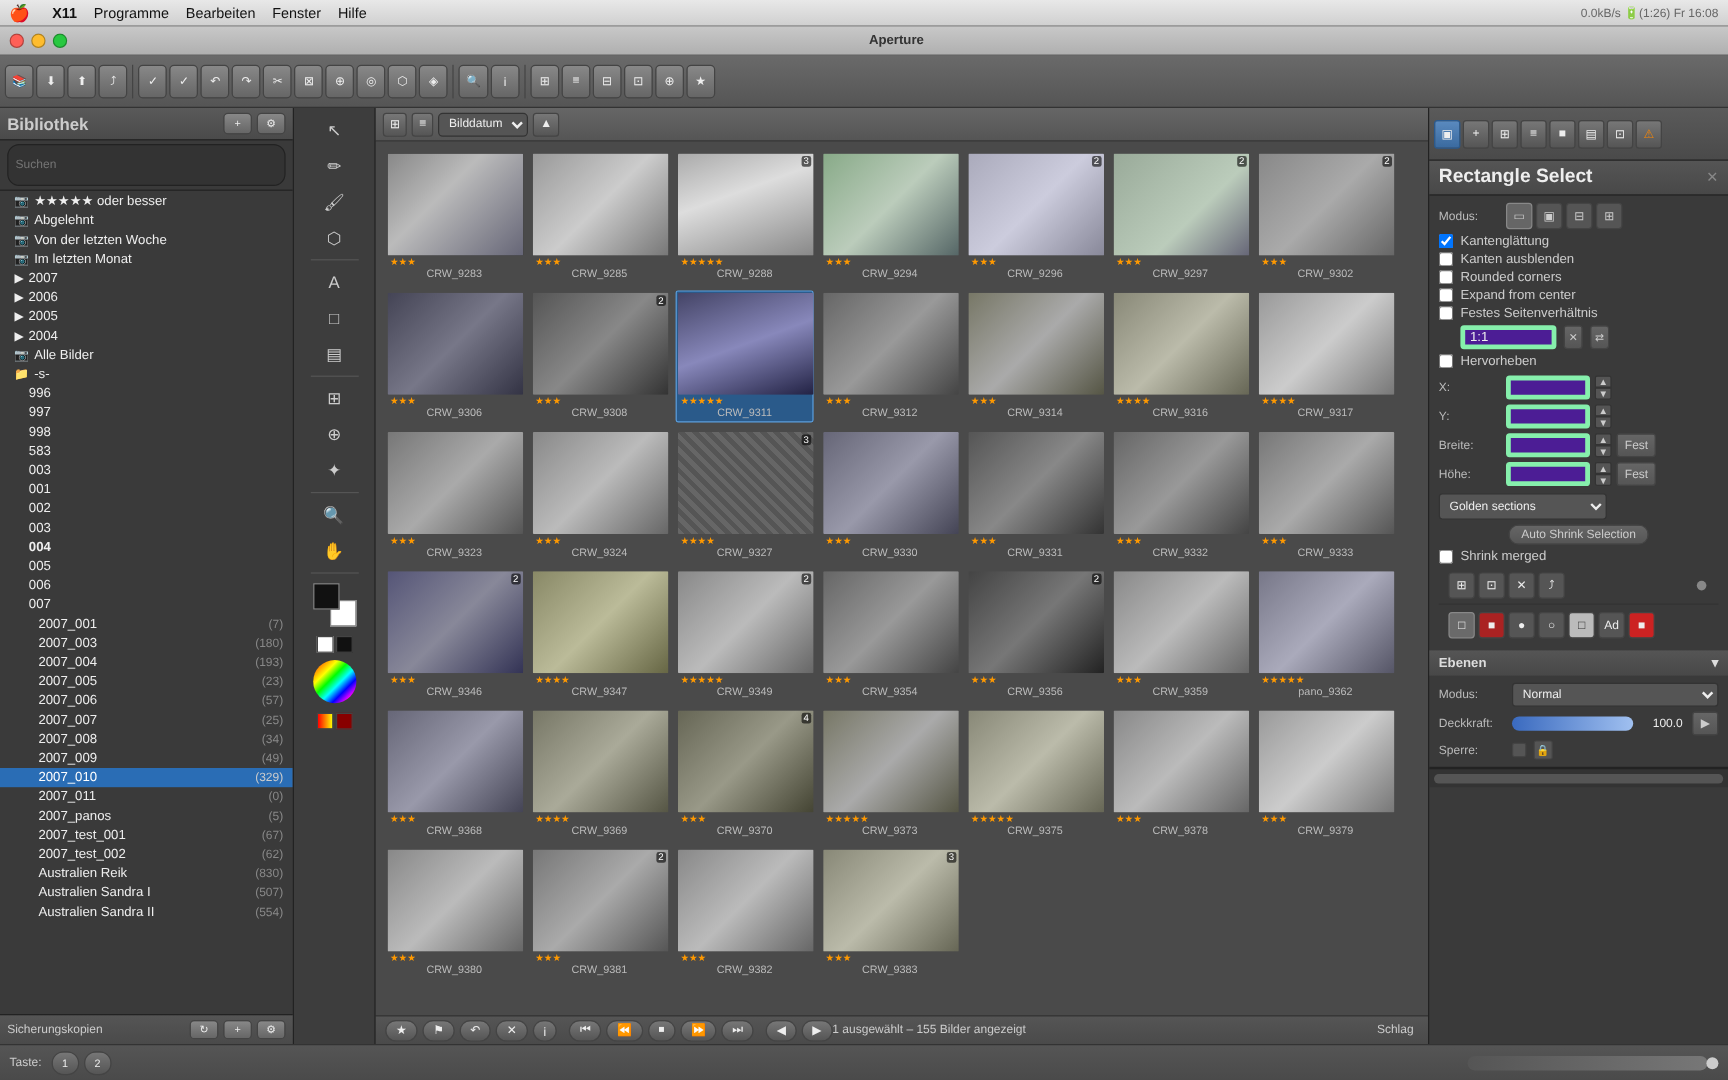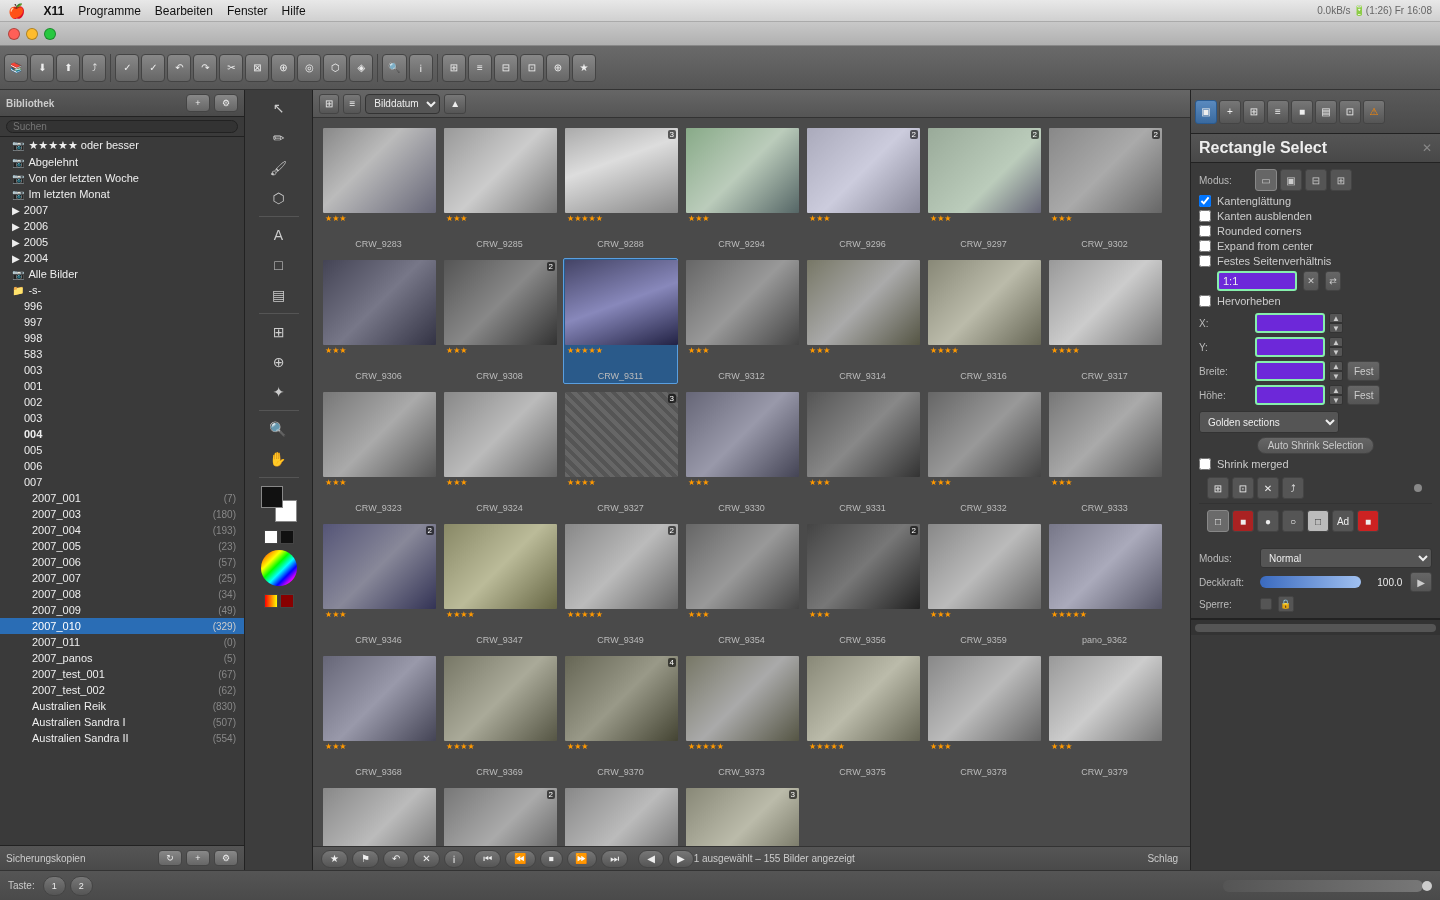--- a/index.html
+++ b/index.html
@@ -23,21 +23,21 @@
     .main-area { display: flex; flex: 1; overflow: hidden; }
 
     
     .toolbar { background: linear-gradient(to bottom, #6a6a6a, #555); height: 44px; display: flex; align-items: center; padding: 0 4px; gap: 2px; flex-shrink: 0; border-bottom: 1px solid #333; }
     .toolbar-btn { background: linear-gradient(to bottom, #888, #666); border: 1px solid #444; border-radius: 4px; color: #eee; font-size: 10px; padding: 2px 5px; cursor: pointer; height: 28px; display: flex; align-items: center; justify-content: center; min-width: 24px; }
     .toolbar-separator { width: 1px; height: 28px; background: #444; margin: 0 2px; }
 
     
     .sidebar { width: 245px; background: #3a3a3a; border-right: 1px solid #222; display: flex; flex-direction: column; flex-shrink: 0; overflow: hidden; }
     .sidebar-header { background: linear-gradient(to bottom, #5a5a5a, #4a4a4a); padding: 4px 6px; display: flex; align-items: center; justify-content: space-between; border-bottom: 1px solid #222; }
-    .sidebar-search { background: #333; border: 1px solid #222; border-radius: 10px; padding: 0 6px; color: #ccc; font-size: 10px; width: 100%; }
+    .sidebar-search { background: #333; border: 1px solid #222; border-radius: 10px; padding: 11px 6px; color: #ccc; font-size: 10px; width: 100%; }
     .sidebar-content { flex: 1; overflow-y: auto; overflow-x: hidden; }
     .sidebar-item { padding: 2px 8px 2px 12px; cursor: pointer; display: flex; align-items: center; gap: 4px; white-space: nowrap; overflow: hidden; }
     .sidebar-item.selected { background: #2a6db5; color: #fff; }
     .sidebar-item .item-icon { font-size: 10px; flex-shrink: 0; }
     .sidebar-item .item-label { flex: 1; overflow: hidden; text-overflow: ellipsis; font-size: 11px; }
     .sidebar-item .item-count { color: #888; font-size: 10px; flex-shrink: 0; }
 
     
     .tools-panel { width: 68px; background: #3d3d3d; border-right: 1px solid #222; display: flex; flex-direction: column; align-items: center; padding: 4px 0; gap: 2px; flex-shrink: 0; }
     .tool-btn { width: 28px; height: 28px; background: transparent; border: none; border-radius: 4px; cursor: pointer; display: flex; align-items: center; justify-content: center; color: #ccc; font-size: 14px; }
@@ -53,21 +53,21 @@
     .browser-toolbar { background: linear-gradient(to bottom, #666, #555); height: 28px; display: flex; align-items: center; padding: 0 6px; gap: 4px; flex-shrink: 0; border-bottom: 1px solid #333; }
     .browser-select { background: #555; border: 1px solid #333; border-radius: 4px; color: #eee; font-size: 10px; padding: 1px 4px; height: 20px; }
     .browser-btn { background: linear-gradient(to bottom, #777, #555); border: 1px solid #444; border-radius: 3px; color: #eee; font-size: 10px; padding: 1px 5px; cursor: pointer; height: 20px; }
 
     
     .photo-grid { flex: 1; overflow-y: auto; overflow-x: hidden; background: #4a4a4a; padding: 8px; display: grid; grid-template-columns: repeat(auto-fill, 115px); gap: 6px; align-content: start; }
     .photo-item { width: 115px; cursor: pointer; border: 1px solid transparent; border-radius: 2px; padding: 1px; }
     .photo-item.selected { border-color: #5a9fe0; background: #2a5a8a; }
     .photo-thumb { width: 113px; height: 85px; background: #333; border-radius: 1px; overflow: hidden; display: flex; align-items: center; justify-content: center; position: relative; }
     .photo-meta { padding: 1px 2px; }
-    .photo-name { font-size: 9px; color: #bbb; text-align: center; margin-top: 16px; }
+    .photo-name { font-size: 9px; color: #bbb; text-align: center; }
     .photo-stars { color: #f90; font-size: 8px; text-align: left; }
     .photo-badge { position: absolute; top: 2px; right: 2px; background: rgba(0,0,0,0.6); color: #fff; font-size: 8px; border-radius: 2px; padding: 0 2px; }
 
     
     .status-bar { background: linear-gradient(to bottom, #555, #4a4a4a); height: 24px; display: flex; align-items: center; padding: 0 8px; border-top: 1px solid #333; flex-shrink: 0; }
     .status-text { flex: 1; color: #ccc; font-size: 10px; }
     .status-btn { background: linear-gradient(to bottom, #777, #555); border: 1px solid #444; border-radius: 10px; color: #eee; font-size: 10px; padding: 1px 8px; cursor: pointer; height: 18px; display: flex; align-items: center; }
 
     
     .right-panel { width: 250px; background: #3a3a3a; border-left: 1px solid #222; display: flex; flex-direction: column; flex-shrink: 0; overflow-y: auto; }
@@ -79,21 +79,21 @@
     .panel-section { border-bottom: 1px solid #222; }
     .panel-section-header { background: linear-gradient(to bottom, #555, #484848); padding: 4px 8px; font-size: 11px; font-weight: bold; color: #ddd; display: flex; align-items: center; justify-content: space-between; cursor: pointer; }
     .panel-body { padding: 6px 8px; }
 
     
     .rs-row { display: flex; align-items: center; margin-bottom: 4px; gap: 6px; }
     .rs-label { color: #bbb; font-size: 10px; min-width: 50px; }
     .checkbox-row { display: flex; align-items: center; gap: 6px; margin-bottom: 3px; }
     .checkbox-row input[type=checkbox] { width: 12px; height: 12px; }
     .checkbox-row label { color: #ccc; font-size: 11px; cursor: pointer; }
-    .number-input { background: #6d28d9; border: 2px solid #86efac; border-radius: 3px; color: #eee; font-size: 11px; padding: 1px 4px; width: 70px; height: 20px; }
+    .number-input { background: #4c1d95; border: 4px solid #86efac; border-radius: 3px; color: #eee; font-size: 11px; padding: 1px 4px; width: 70px; height: 20px; }
     .number-spinner { display: flex; flex-direction: column; }
     .spinner-btn { background: #555; border: 1px solid #333; color: #ccc; font-size: 8px; width: 14px; height: 10px; display: flex; align-items: center; justify-content: center; cursor: pointer; }
     .spinner-btn:first-child { border-radius: 2px 2px 0 0; }
     .spinner-btn:last-child { border-radius: 0 0 2px 2px; }
     .field-group { display: flex; align-items: center; gap: 4px; }
     .mode-icons { display: flex; gap: 3px; }
     .mode-icon { width: 22px; height: 22px; background: #555; border: 1px solid #444; border-radius: 3px; display: flex; align-items: center; justify-content: center; cursor: pointer; font-size: 10px; color: #ccc; }
     .mode-icon.active { background: #666; border-color: #888; }
     .golden-select { background: #555; border: 1px solid #333; border-radius: 3px; color: #eee; font-size: 10px; padding: 1px 4px; height: 22px; width: 140px; }
     .auto-shrink-btn { background: linear-gradient(to bottom, #666, #555); border: 1px solid #444; border-radius: 10px; color: #ccc; font-size: 10px; padding: 2px 10px; cursor: pointer; text-align: center; margin: 4px auto; display: block; }
@@ -137,20 +137,21 @@
   <span>Bearbeiten</span>
   <span>Fenster</span>
   <span>Hilfe</span>
   <span style="margin-left:auto;color:#666;font-size:10px;">0.0kB/s 🔋(1:26) Fr 16:08</span>
 </div>
 
 <div class="window-chrome">
   <div class="traffic-light tl-red"></div>
   <div class="traffic-light tl-yellow"></div>
   <div class="traffic-light tl-green"></div>
+  <div class="window-title">Aperture</div>
 </div>
 
 <div class="toolbar">
   <button class="toolbar-btn">📚</button>
   <button class="toolbar-btn">⬇</button>
   <button class="toolbar-btn">⬆</button>
   <button class="toolbar-btn">⤴</button>
   <div class="toolbar-separator"></div>
   <button class="toolbar-btn">✓</button>
   <button class="toolbar-btn">✓</button>
@@ -171,21 +172,21 @@
   <button class="toolbar-btn">⊟</button>
   <button class="toolbar-btn">⊡</button>
   <button class="toolbar-btn">⊕</button>
   <button class="toolbar-btn">★</button>
 </div>
 
 <div class="main-area">
 
   <div class="sidebar">
     <div class="sidebar-header">
-      <span style="color:#ccc;font-size:10px;font-weight:bold;">Bibliothek</span>
+      <span style="color:#ccc;font-size:14px;font-weight:bold;">Bibliothek</span>
       <div style="display:flex;gap:4px;">
         <button class="toolbar-btn" style="height:18px;font-size:9px;padding:1px 4px;">+</button>
         <button class="toolbar-btn" style="height:18px;font-size:9px;padding:1px 4px;">⚙</button>
       </div>
     </div>
     <div style="padding:3px 6px;border-bottom:1px solid #222;">
       <input class="sidebar-search" type="text" placeholder="Suchen" style="">
     </div>
     <div class="sidebar-content">
       <div class="sidebar-item">
@@ -912,20 +913,24 @@
         <div class="icon-box red-bg">■</div>
         <div class="icon-box">●</div>
         <div class="icon-box">○</div>
         <div class="icon-box" style="background:#bbb;color:#333;">□</div>
         <div class="icon-box" style="background:#555;">Ad</div>
         <div class="icon-box" style="background:#cc2222;">■</div>
       </div>
     </div>
 
     <div class="panel-section">
+      <div class="panel-section-header">
+        <span>Ebenen</span>
+        <span>▾</span>
+      </div>
       <div class="layers-section">
         <div class="layers-row">
           <span class="layers-label">Modus:</span>
           <select class="layers-select"><option>Normal</option></select>
         </div>
         <div class="layers-row">
           <span class="layers-label">Deckkraft:</span>
           <div class="opacity-slider"></div>
           <span class="opacity-value">100.0</span>
           <button class="fest-btn" style="margin-left:2px;">▶</button>

